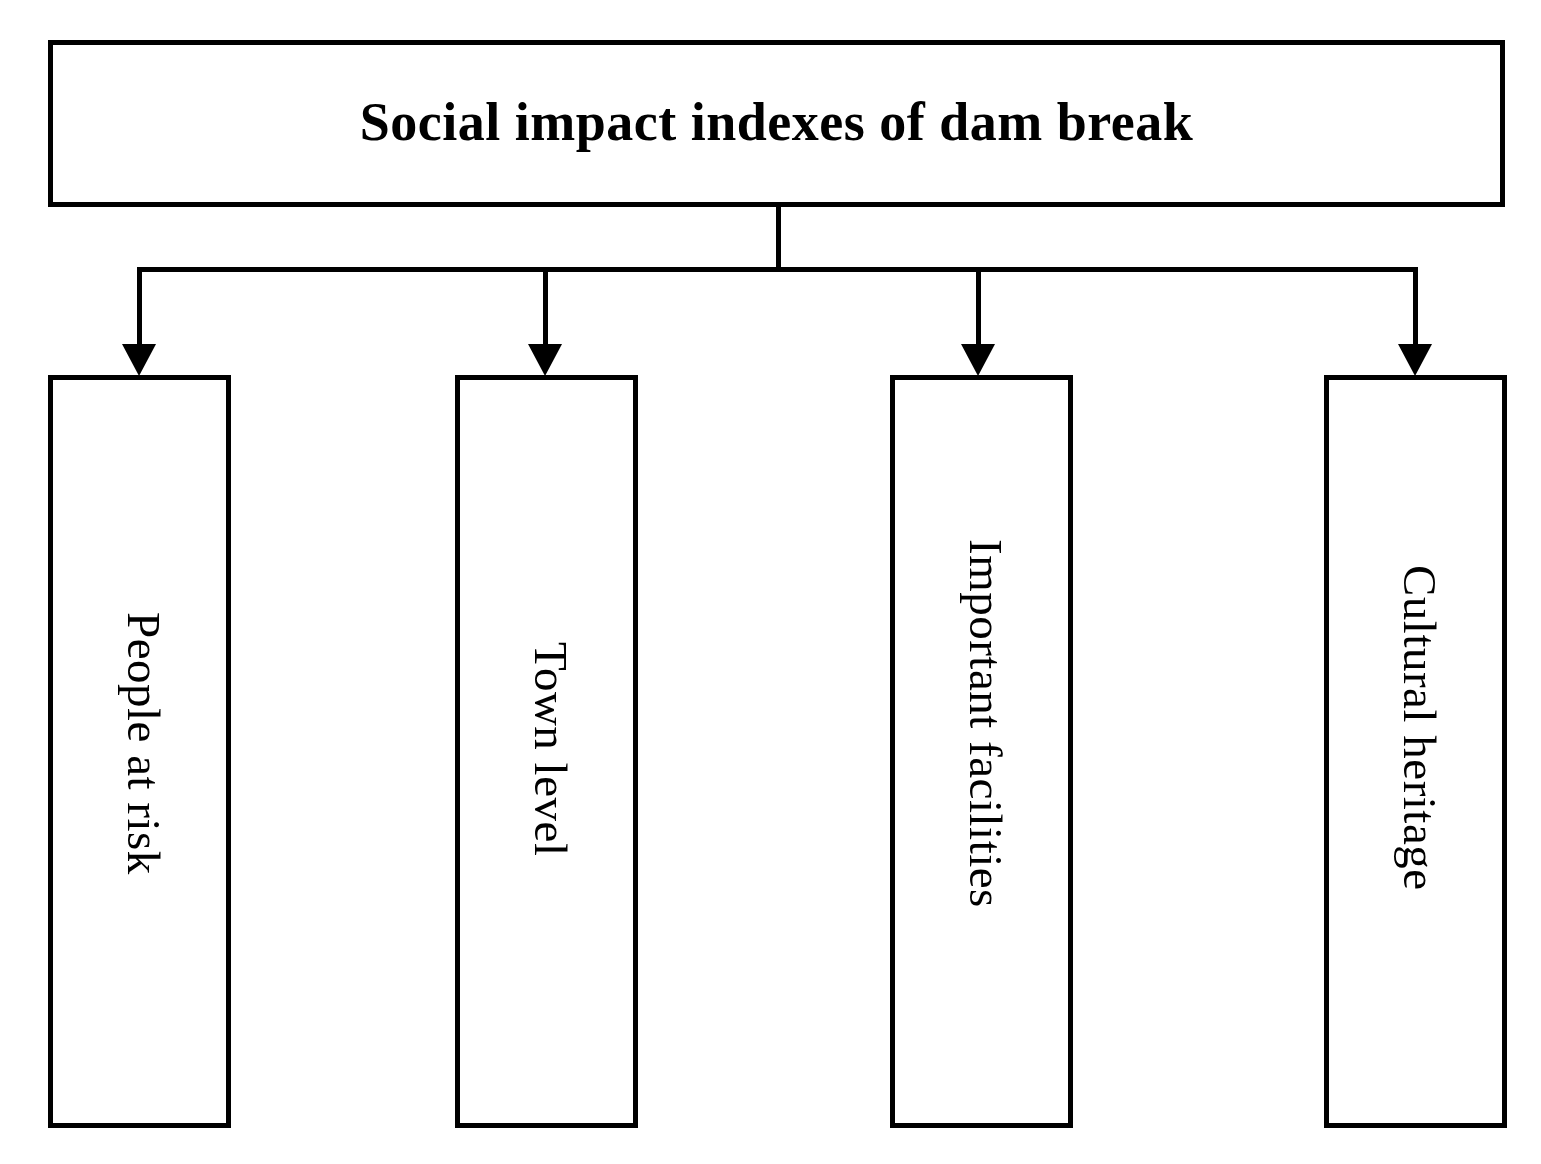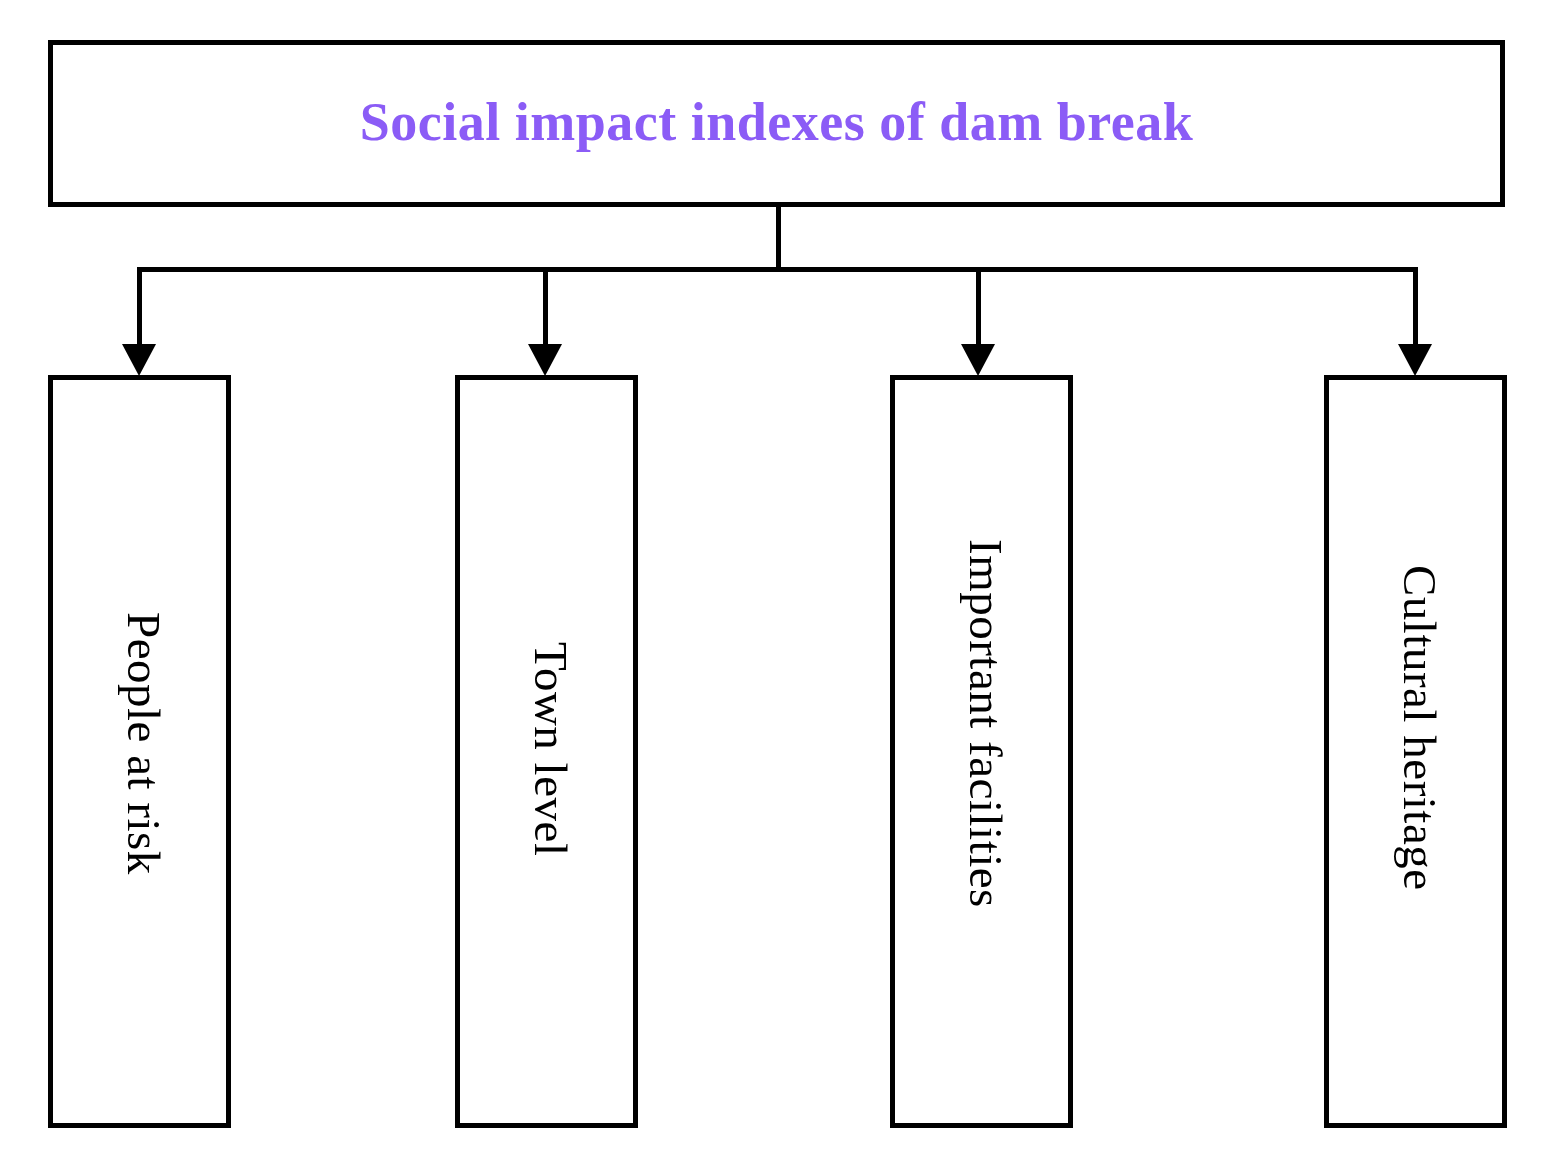--- a/index.html
+++ b/index.html
@@ -26,21 +26,21 @@
     box-sizing: border-box;
     border: 5px solid #000000;
     background: #ffffff;
     display: flex;
     align-items: center;
     justify-content: center;
   }
   .root-title {
     font-size: 54px;
     font-weight: bold;
-    color: #8b5cf6;
+    color: #000000;
     letter-spacing: 0.5px;
     line-height: 1;
     white-space: nowrap;
     transform: translateY(-2px);
   }
 
   
   .conn-stem {
     position: absolute;
     left: 776px;

